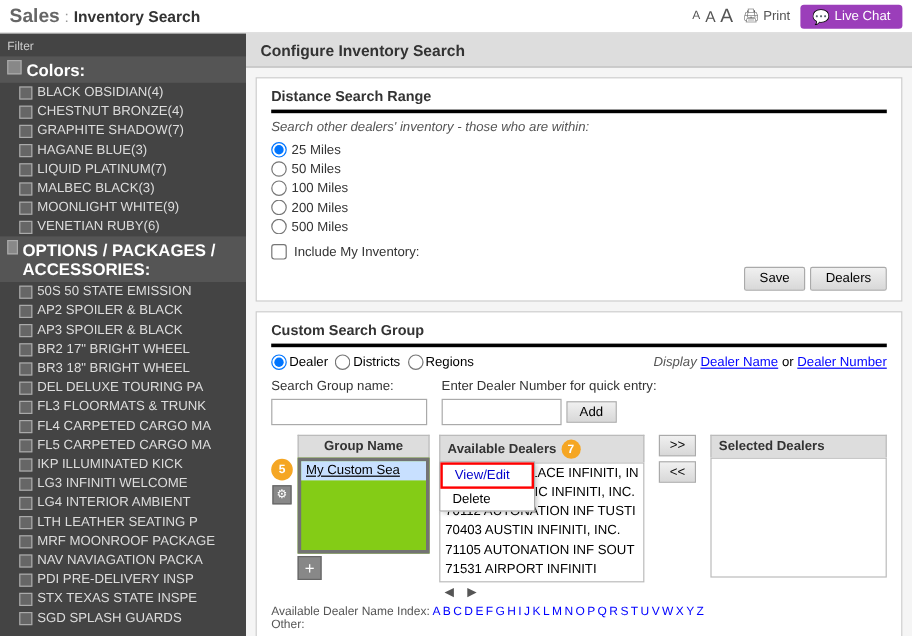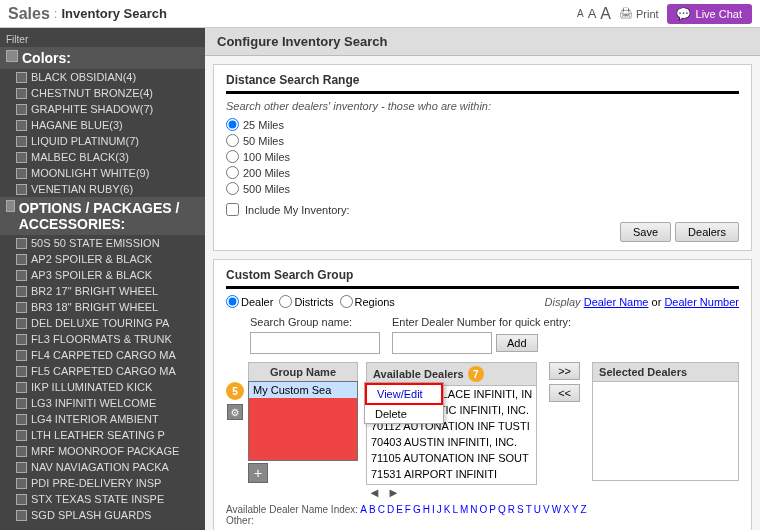--- a/index.html
+++ b/index.html
@@ -169,21 +169,20 @@
     .dealer-type-radios { display: flex; align-items: center; gap: 2px; font-size: 11px; }
     .dealer-name-links { font-size: 11px; }
     .dealer-name-links a { color: #00f; text-decoration: underline; cursor: pointer; }
     .display-label { color: #555; font-style: italic; }
 
     .search-group-row {
       display: flex;
       align-items: flex-start;
       gap: 12px;
       margin-bottom: 8px;
-      margin-left: 24px;
     }
     .search-group-left { min-width: 130px; }
     .search-group-label { font-size: 11px; color: #333; margin-bottom: 4px; }
     .search-group-input {
       width: 130px;
       height: 22px;
       border: 1px solid #aaa;
       font-size: 11px;
       padding: 2px 4px;
     }
@@ -210,23 +209,24 @@
       background: #ddd;
       padding: 3px 6px;
       font-size: 11px;
       font-weight: bold;
       color: #333;
       text-align: center;
       border: 1px solid #bbb;
       border-bottom: none;
     }
     .group-name-list {
-      border: 1px solid #737373;
+      border: 3px solid #737373;
       min-height: 80px;
-      background: #ef4444;
+      background: #84cc16;
+      text-decoration: underline;
     }
     .group-name-item {
       padding: 2px 4px;
       font-size: 11px;
       cursor: pointer;
     }
     .group-name-item.selected { background: #c8e0ff; }
     .btn-add-group {
       background: #888;
       color: white;

